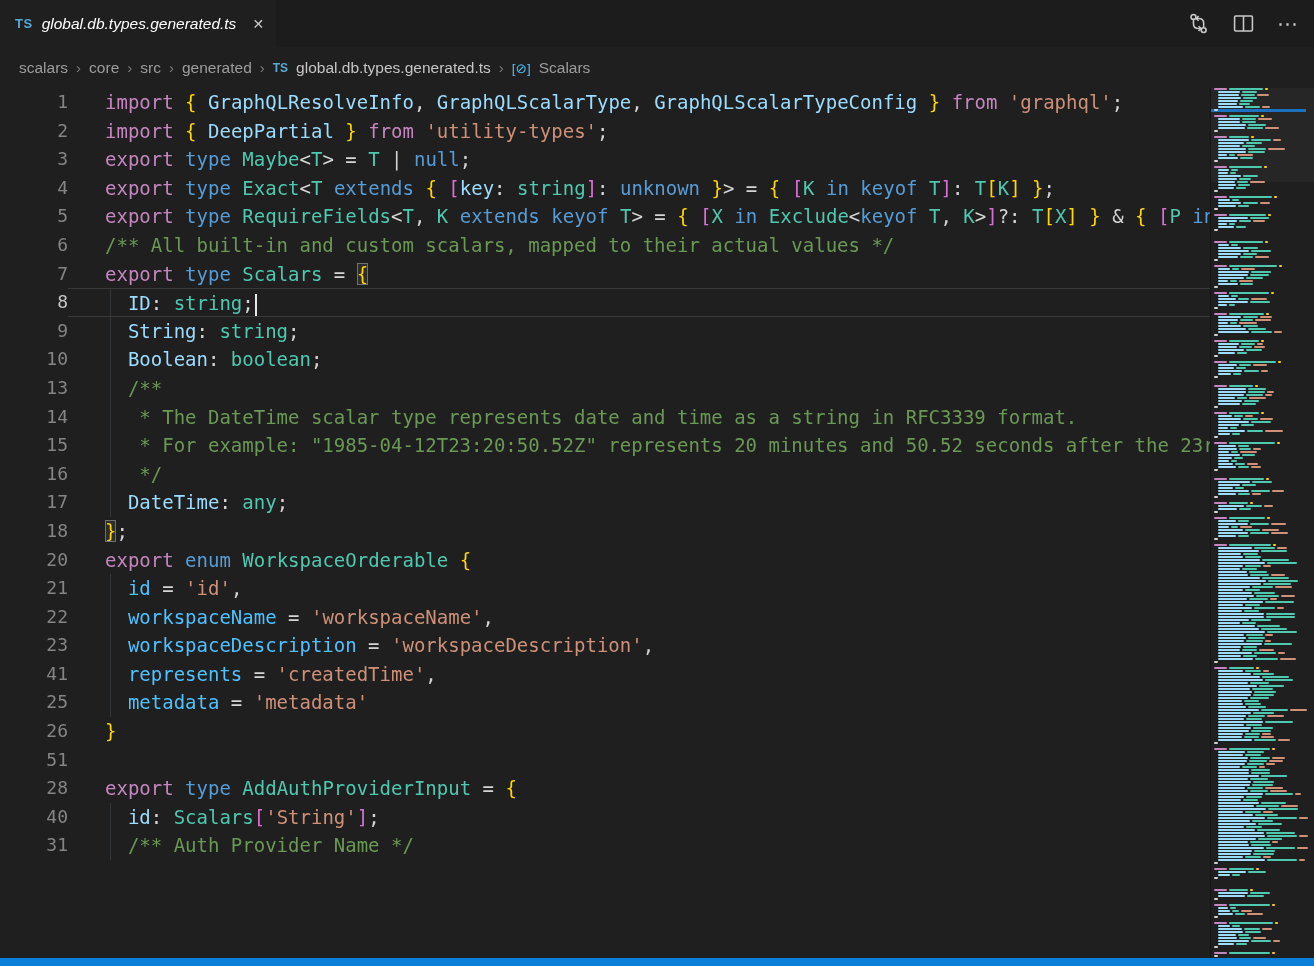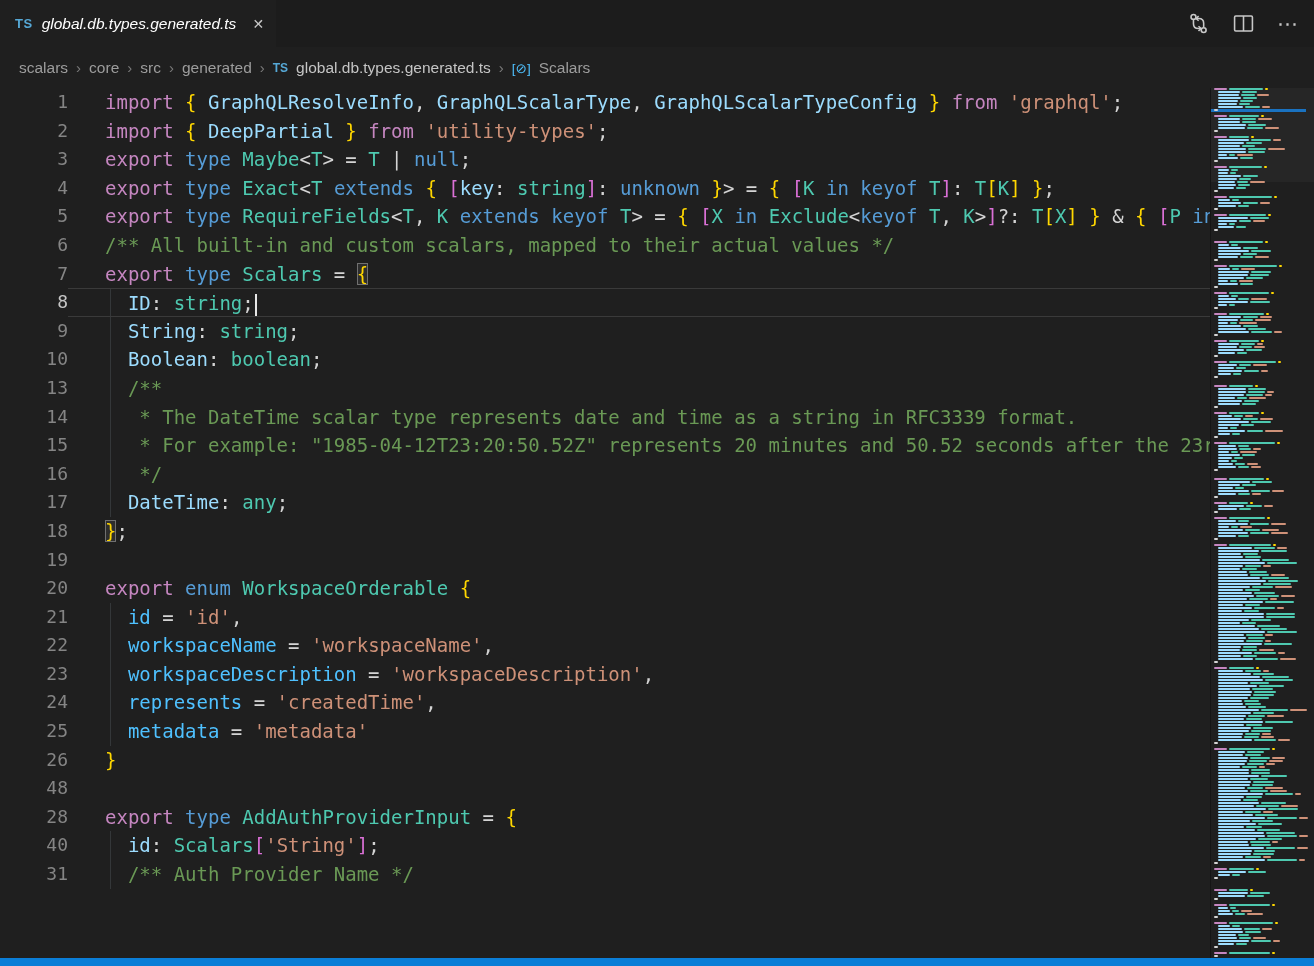--- a/index.html
+++ b/index.html
@@ -118,29 +118,28 @@
       <div class="line"><span class="num">7</span><span class="txt"><span class="k">export</span><span class="p"> </span><span class="t">type</span><span class="p"> </span><span class="y">Scalars</span><span class="p"> = </span><span class="b1 m">{</span></span></div>
       <div class="line cur"><span class="num">8</span><span class="txt"><i class="guide"></i><span class="p">  </span><span class="v">ID</span><span class="p">: </span><span class="y">string</span><span class="p">;</span><span class="cursor"></span></span></div>
       <div class="line"><span class="num">9</span><span class="txt"><i class="guide"></i><span class="p">  </span><span class="v">String</span><span class="p">: </span><span class="y">string</span><span class="p">;</span></span></div>
       <div class="line"><span class="num">10</span><span class="txt"><i class="guide"></i><span class="p">  </span><span class="v">Boolean</span><span class="p">: </span><span class="y">boolean</span><span class="p">;</span></span></div>
       <div class="line"><span class="num">13</span><span class="txt"><i class="guide"></i><span class="p">  </span><span class="c">/**</span></span></div>
       <div class="line"><span class="num">14</span><span class="txt"><i class="guide"></i><span class="c">   * The DateTime scalar type represents date and time as a string in RFC3339 format.</span></span></div>
       <div class="line"><span class="num">15</span><span class="txt"><i class="guide"></i><span class="c">   * For example: "1985-04-12T23:20:50.52Z" represents 20 minutes and 50.52 seconds after the 23rd hour of April 12th, 1985 in UTC.</span></span></div>
       <div class="line"><span class="num">16</span><span class="txt"><i class="guide"></i><span class="c">   */</span></span></div>
       <div class="line"><span class="num">17</span><span class="txt"><i class="guide"></i><span class="p">  </span><span class="v">DateTime</span><span class="p">: </span><span class="y">any</span><span class="p">;</span></span></div>
       <div class="line"><span class="num">18</span><span class="txt"><span class="b1 m">}</span><span class="p">;</span></span></div>
-      <div class="line"><span class="num">19</span><span class="txt"></span></div>
       <div class="line"><span class="num">20</span><span class="txt"><span class="k">export</span><span class="p"> </span><span class="t">enum</span><span class="p"> </span><span class="y">WorkspaceOrderable</span><span class="p"> </span><span class="b1">{</span></span></div>
       <div class="line"><span class="num">21</span><span class="txt"><i class="guide"></i><span class="p">  </span><span class="e">id</span><span class="p"> = </span><span class="s">'id'</span><span class="p">,</span></span></div>
       <div class="line"><span class="num">22</span><span class="txt"><i class="guide"></i><span class="p">  </span><span class="e">workspaceName</span><span class="p"> = </span><span class="s">'workspaceName'</span><span class="p">,</span></span></div>
       <div class="line"><span class="num">23</span><span class="txt"><i class="guide"></i><span class="p">  </span><span class="e">workspaceDescription</span><span class="p"> = </span><span class="s">'workspaceDescription'</span><span class="p">,</span></span></div>
-      <div class="line"><span class="num">24</span><span class="txt"><i class="guide"></i><span class="p">  </span><span class="e">represents</span><span class="p"> = </span><span class="s">'createdTime'</span><span class="p">,</span></span></div>
+      <div class="line"><span class="num">41</span><span class="txt"><i class="guide"></i><span class="p">  </span><span class="e">represents</span><span class="p"> = </span><span class="s">'createdTime'</span><span class="p">,</span></span></div>
       <div class="line"><span class="num">25</span><span class="txt"><i class="guide"></i><span class="p">  </span><span class="e">metadata</span><span class="p"> = </span><span class="s">'metadata'</span></span></div>
       <div class="line"><span class="num">26</span><span class="txt"><span class="b1">}</span></span></div>
-      <div class="line"><span class="num">48</span><span class="txt"></span></div>
+      <div class="line"><span class="num">51</span><span class="txt"></span></div>
       <div class="line"><span class="num">28</span><span class="txt"><span class="k">export</span><span class="p"> </span><span class="t">type</span><span class="p"> </span><span class="y">AddAuthProviderInput</span><span class="p"> = </span><span class="b1">{</span></span></div>
       <div class="line"><span class="num">40</span><span class="txt"><i class="guide"></i><span class="p">  </span><span class="v">id</span><span class="p">: </span><span class="y">Scalars</span><span class="b2">[</span><span class="s">'String'</span><span class="b2">]</span><span class="p">;</span></span></div>
       <div class="line"><span class="num">31</span><span class="txt"><i class="guide"></i><span class="p">  </span><span class="c">/** Auth Provider Name */</span></span></div>
     </div>
   <div class="minimap">
     <div class="mslider"></div>
     <div class="mline"></div>
   <div class="mrow" style="top: 0px; left: 3px;">
         <span style="background: rgb(197, 134, 192); width: 13px;"></span>
         <span style="background: rgb(78, 201, 176); width: 33.8984px;"></span>

